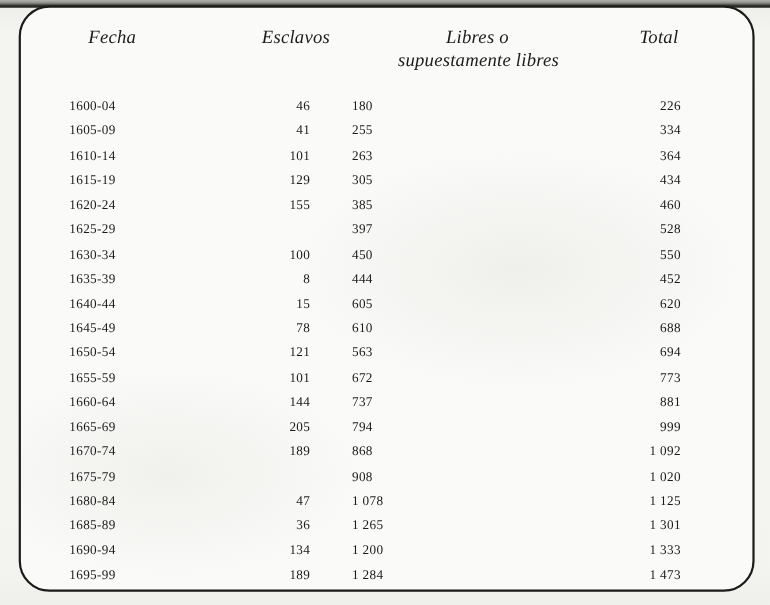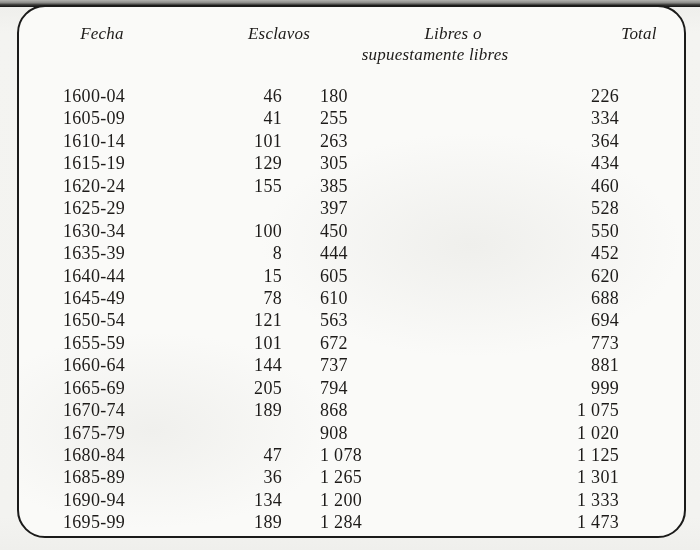--- a/index.html
+++ b/index.html
@@ -33,50 +33,50 @@
   .hdr {
     position: absolute;
     transform: translateX(-50%);
     font-style: italic;
     font-size: 17px;
     line-height: 20px;
     white-space: nowrap;
     letter-spacing: 0.2px;
   }
   .hdr-fecha    { left: 100px; top: 22px; }
-  .hdr-esclavos { left: 267px; top: 22px; margin-left: 10px; }
+  .hdr-esclavos { left: 267px; top: 22px; }
   .hdr-libres1  { left: 432px; top: 22px; }
   .hdr-libres2  { left: 433px; top: 43px; }
-  .hdr-total    { left: 597px; top: 22px; margin-left: 40px; }
+  .hdr-total    { left: 597px; top: 22px; }
 
   .rows {
     position: absolute; left: 0; top: 85px; width: 700px;
   }
   .row {
     position: relative;
     height: 22.45px;
-    font-size: 18px;
+    font-size: 12px;
     line-height: 22.45px;
     letter-spacing: 0.3px;
   }
   .cell { position: absolute; top: 0; white-space: nowrap; }
   .cell-fecha    { left: 63px;  text-align: left; }
   .cell-esclavos { left: 180px; width: 102px; text-align: right; }
   .cell-libres   { left: 320px; width: 111px; text-align: left; }
   .cell-total    { left: 508px; width: 111px; text-align: right; }
 </style>
 </head>
 <body>
 
 <div class="top-rule"></div>
 
 <div class="frame">
   <span class="hdr hdr-fecha" style="left:83px; top:17px;text-align:right;">Fecha</span>
   <span class="hdr hdr-esclavos" style="left:250px; top:17px;">Esclavos</span>
-  <span class="hdr hdr-libres1" style="left:415px; top:17px;margin-left:19px;">Libres o</span>
+  <span class="hdr hdr-libres1" style="left:415px; top:17px;">Libres o</span>
   <span class="hdr hdr-libres2" style="left:416px; top:38px;">supuestamente libres</span>
   <span class="hdr hdr-total" style="left:580px; top:17px;">Total</span>
 </div>
 
 <div class="rows">
   <div class="row">
     <span class="cell cell-fecha">1600-04</span>
     <span class="cell cell-esclavos">46</span>
     <span class="cell cell-libres">180</span>
     <span class="cell cell-total">226</span>
@@ -169,21 +169,21 @@
     <span class="cell cell-fecha">1665-69</span>
     <span class="cell cell-esclavos">205</span>
     <span class="cell cell-libres">794</span>
     <span class="cell cell-total">999</span>
   </div>
 
   <div class="row">
     <span class="cell cell-fecha">1670-74</span>
     <span class="cell cell-esclavos">189</span>
     <span class="cell cell-libres">868</span>
-    <span class="cell cell-total">1 075</span>
+    <span class="cell cell-total">1 092</span>
   </div>
 
   <div class="row">
     <span class="cell cell-fecha">1675-79</span>
     <span class="cell cell-libres">908</span>
     <span class="cell cell-total">1 020</span>
   </div>
 
   <div class="row">
     <span class="cell cell-fecha">1680-84</span>

